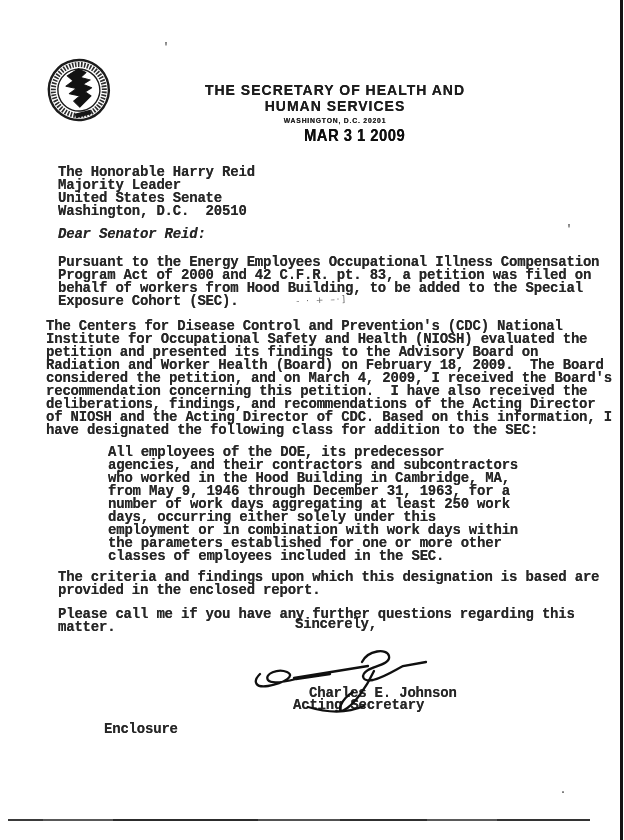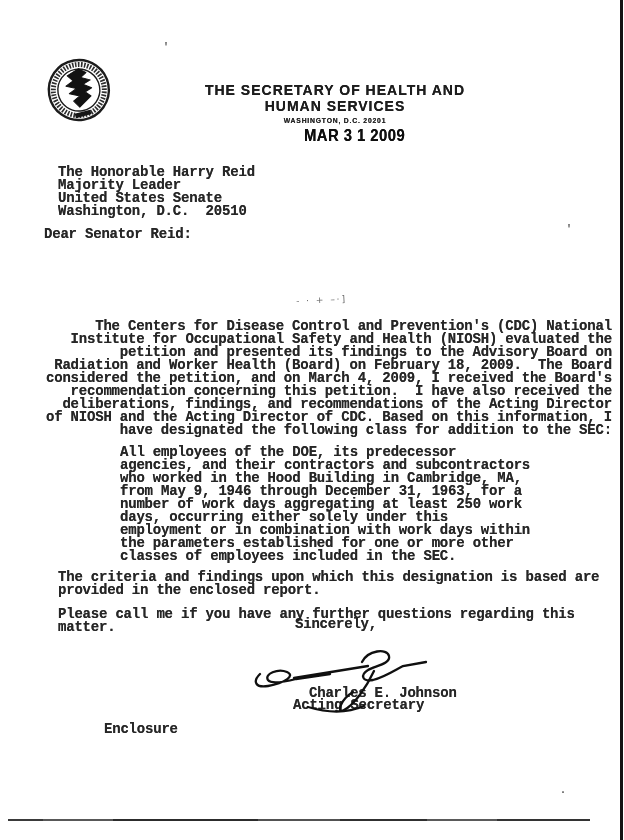--- a/index.html
+++ b/index.html
@@ -25,24 +25,24 @@
     margin-top:3px;text-shadow:0 0 0.5px #333;
   }
   .date-stamp{
     position:absolute;left:304px;top:126px;
     font-family:"Liberation Sans",sans-serif;font-weight:bold;
     font-size:16.5px;letter-spacing:0.5px;color:#0e0e0e;
     transform:scaleX(0.9);transform-origin:left center;
     text-shadow:0 0 0.7px #111;
   }
   .recipient{left:58px;top:166px;}
-  .salutation{left:44px;top:228px;}
+  .salutation{left:58px;top:228px;font-style:italic;}
   .para1{left:58px;top:256px;}
-  .para2{left:46px;top:320px;text-align:right;}
-  .quote{left:120px;top:446px;}
+  .para2{left:46px;top:320px;}
+  .quote{left:108px;top:446px;}
   .para3{left:58px;top:571px;}
   .para4{left:58px;top:608px;}
   .valediction{left:295px;top:618px;}
   .sig-name{left:293px;top:687px;margin-left:16px;}
   .sig-title{left:293px;top:699px;}
   .enclosure{left:58px;top:723px;padding-left:46px;}
   .seal{position:absolute;left:42px;top:55px;transform:rotate(-10deg);}
   .signature-svg{position:absolute;left:250px;top:648px;z-index:3;}
   .scan-edge-right{
     position:absolute;left:620px;top:0;width:2.5px;height:840px;background:#141414;
@@ -80,20 +80,24 @@
 
   <div class="date-stamp">MAR 3 1 2009</div>
 
   <div class="mono recipient">The Honorable Harry Reid
 Majority Leader
 United States Senate
 Washington, D.C.  20510</div>
 
   <div class="mono salutation">Dear Senator Reid:</div>
 
+  <div class="mono para1">Pursuant to the Energy Employees Occupational Illness Compensation
+Program Act of 2000 and 42 C.F.R. pt. 83, a petition was filed on
+behalf of workers from Hood Building, to be added to the Special
+Exposure Cohort (SEC).</div>
 
   <div class="smudge">- · + –·]</div>
 
   <div class="mono para2">The Centers for Disease Control and Prevention's (CDC) National
 Institute for Occupational Safety and Health (NIOSH) evaluated the
 petition and presented its findings to the Advisory Board on
 Radiation and Worker Health (Board) on February 18, 2009.  The Board
 considered the petition, and on March 4, 2009, I received the Board's
 recommendation concerning this petition.  I have also received the
 deliberations, findings, and recommendations of the Acting Director

